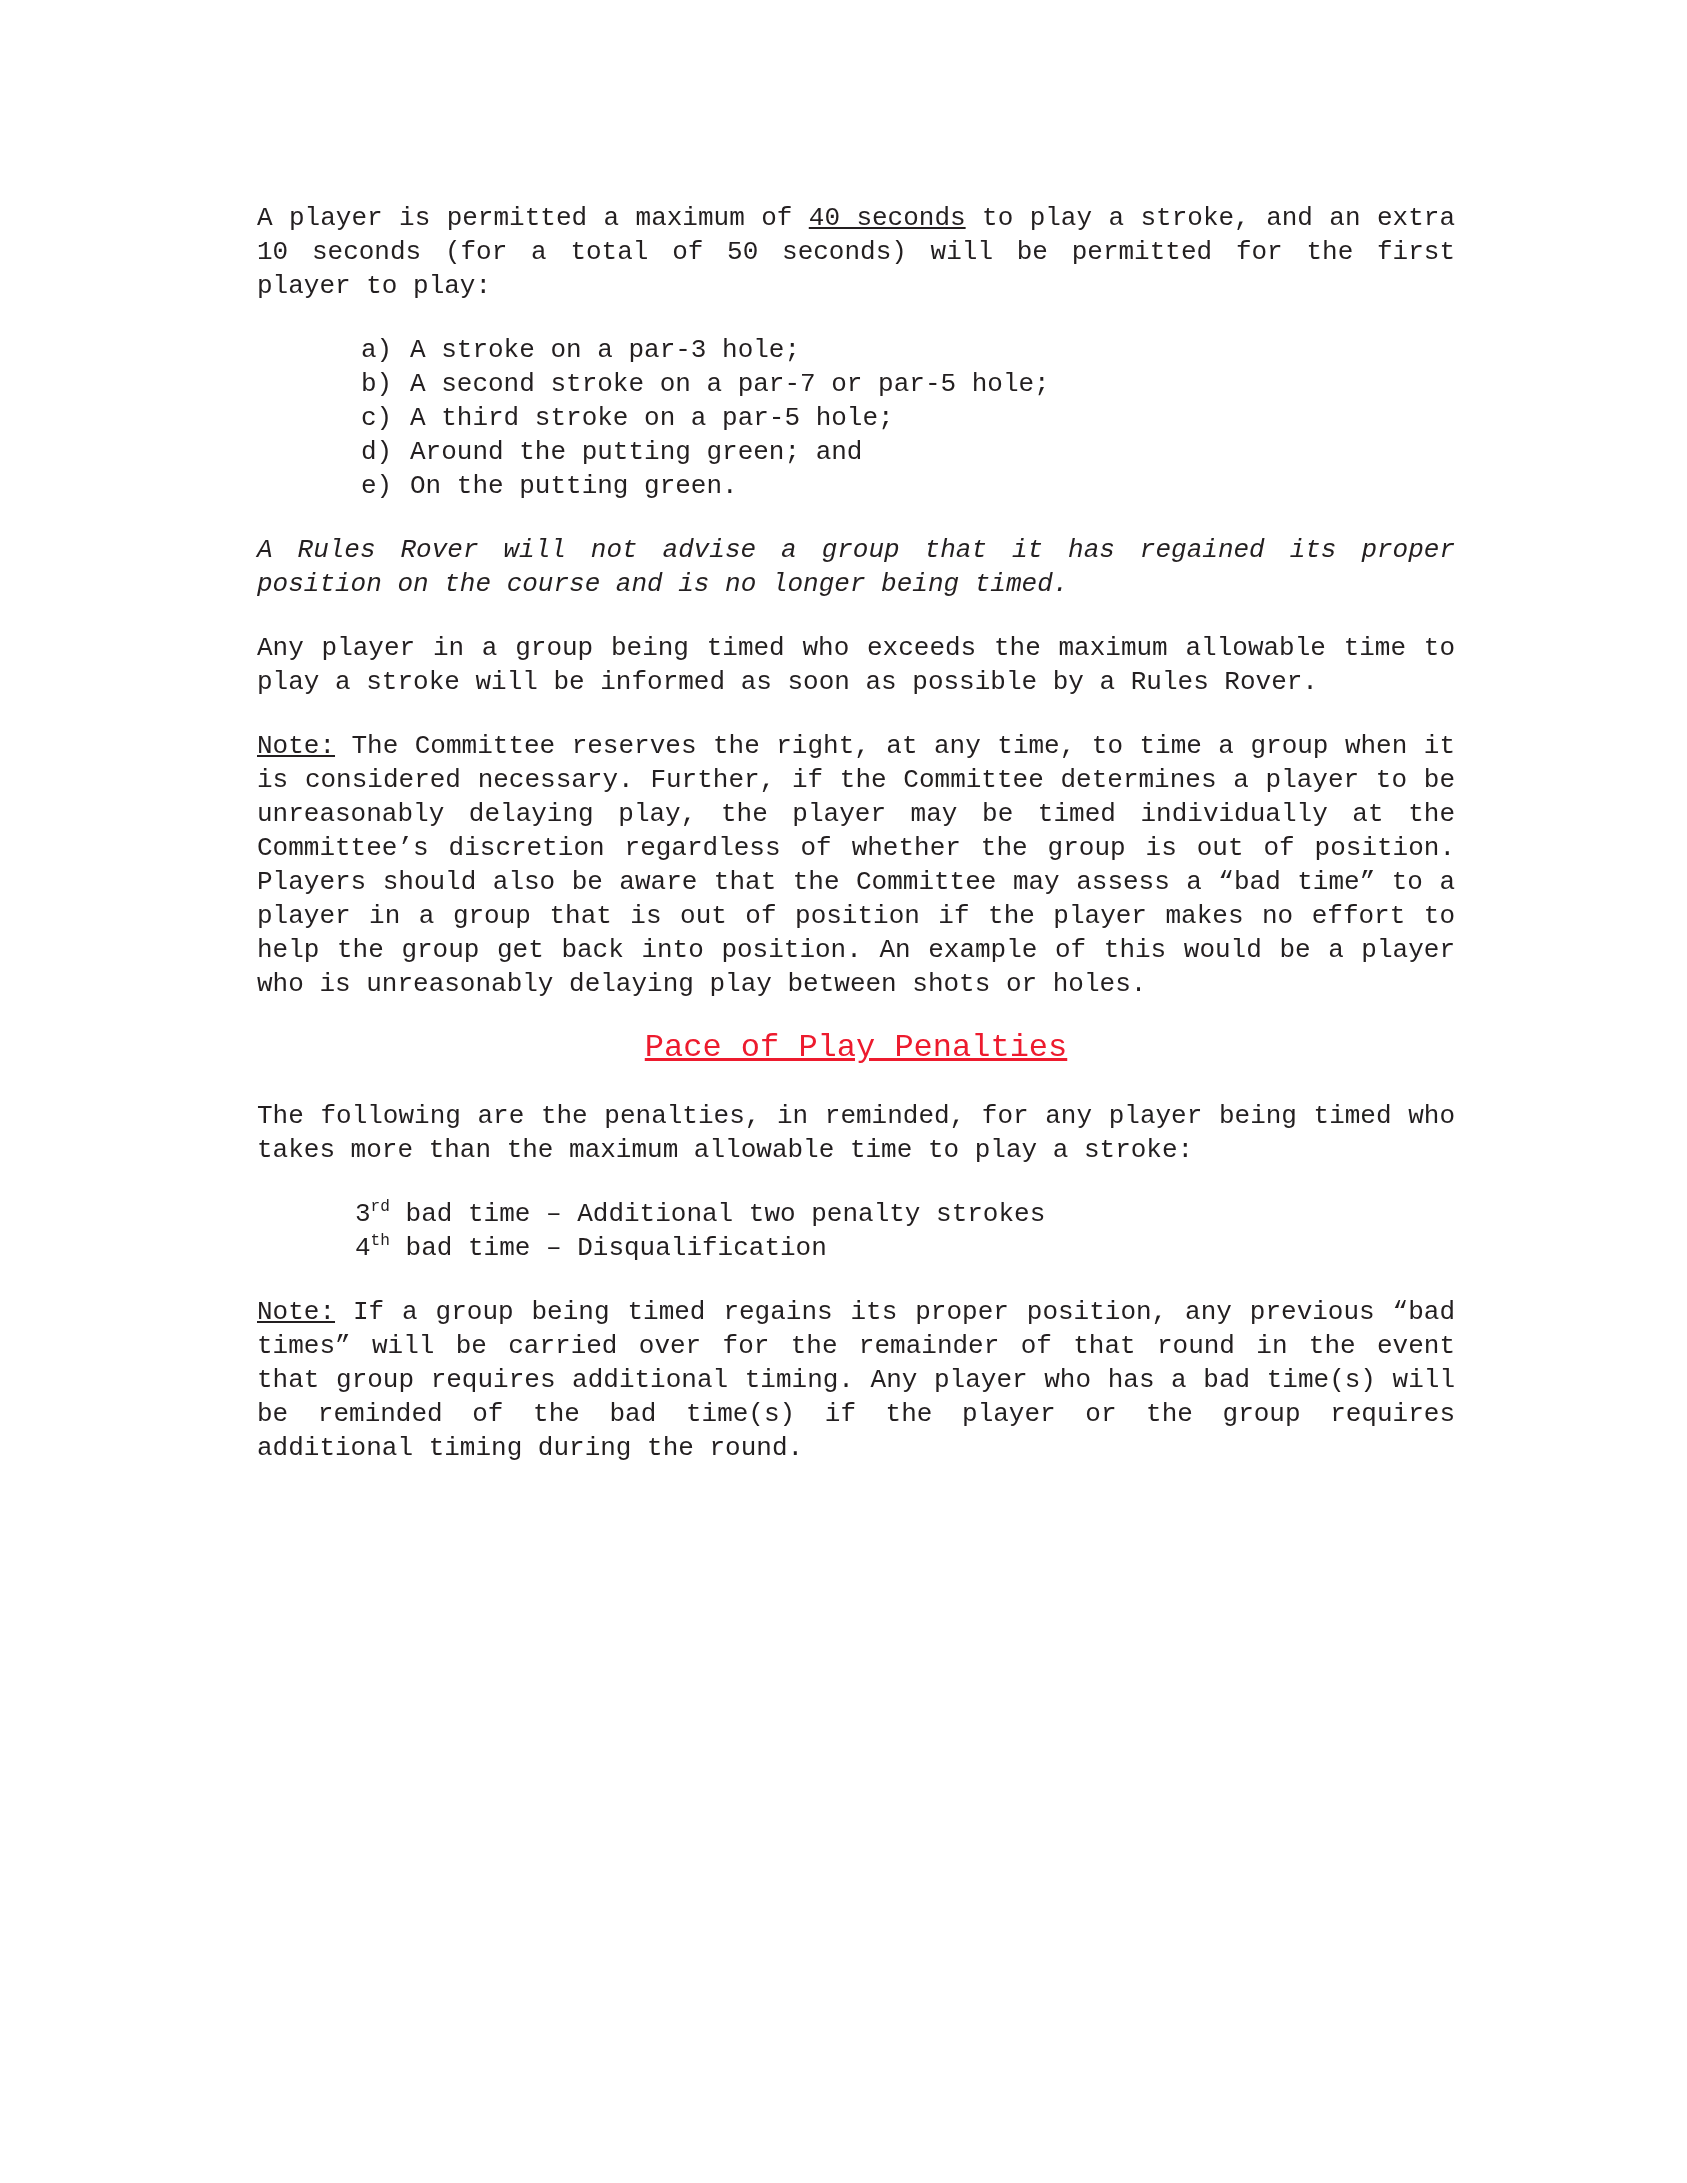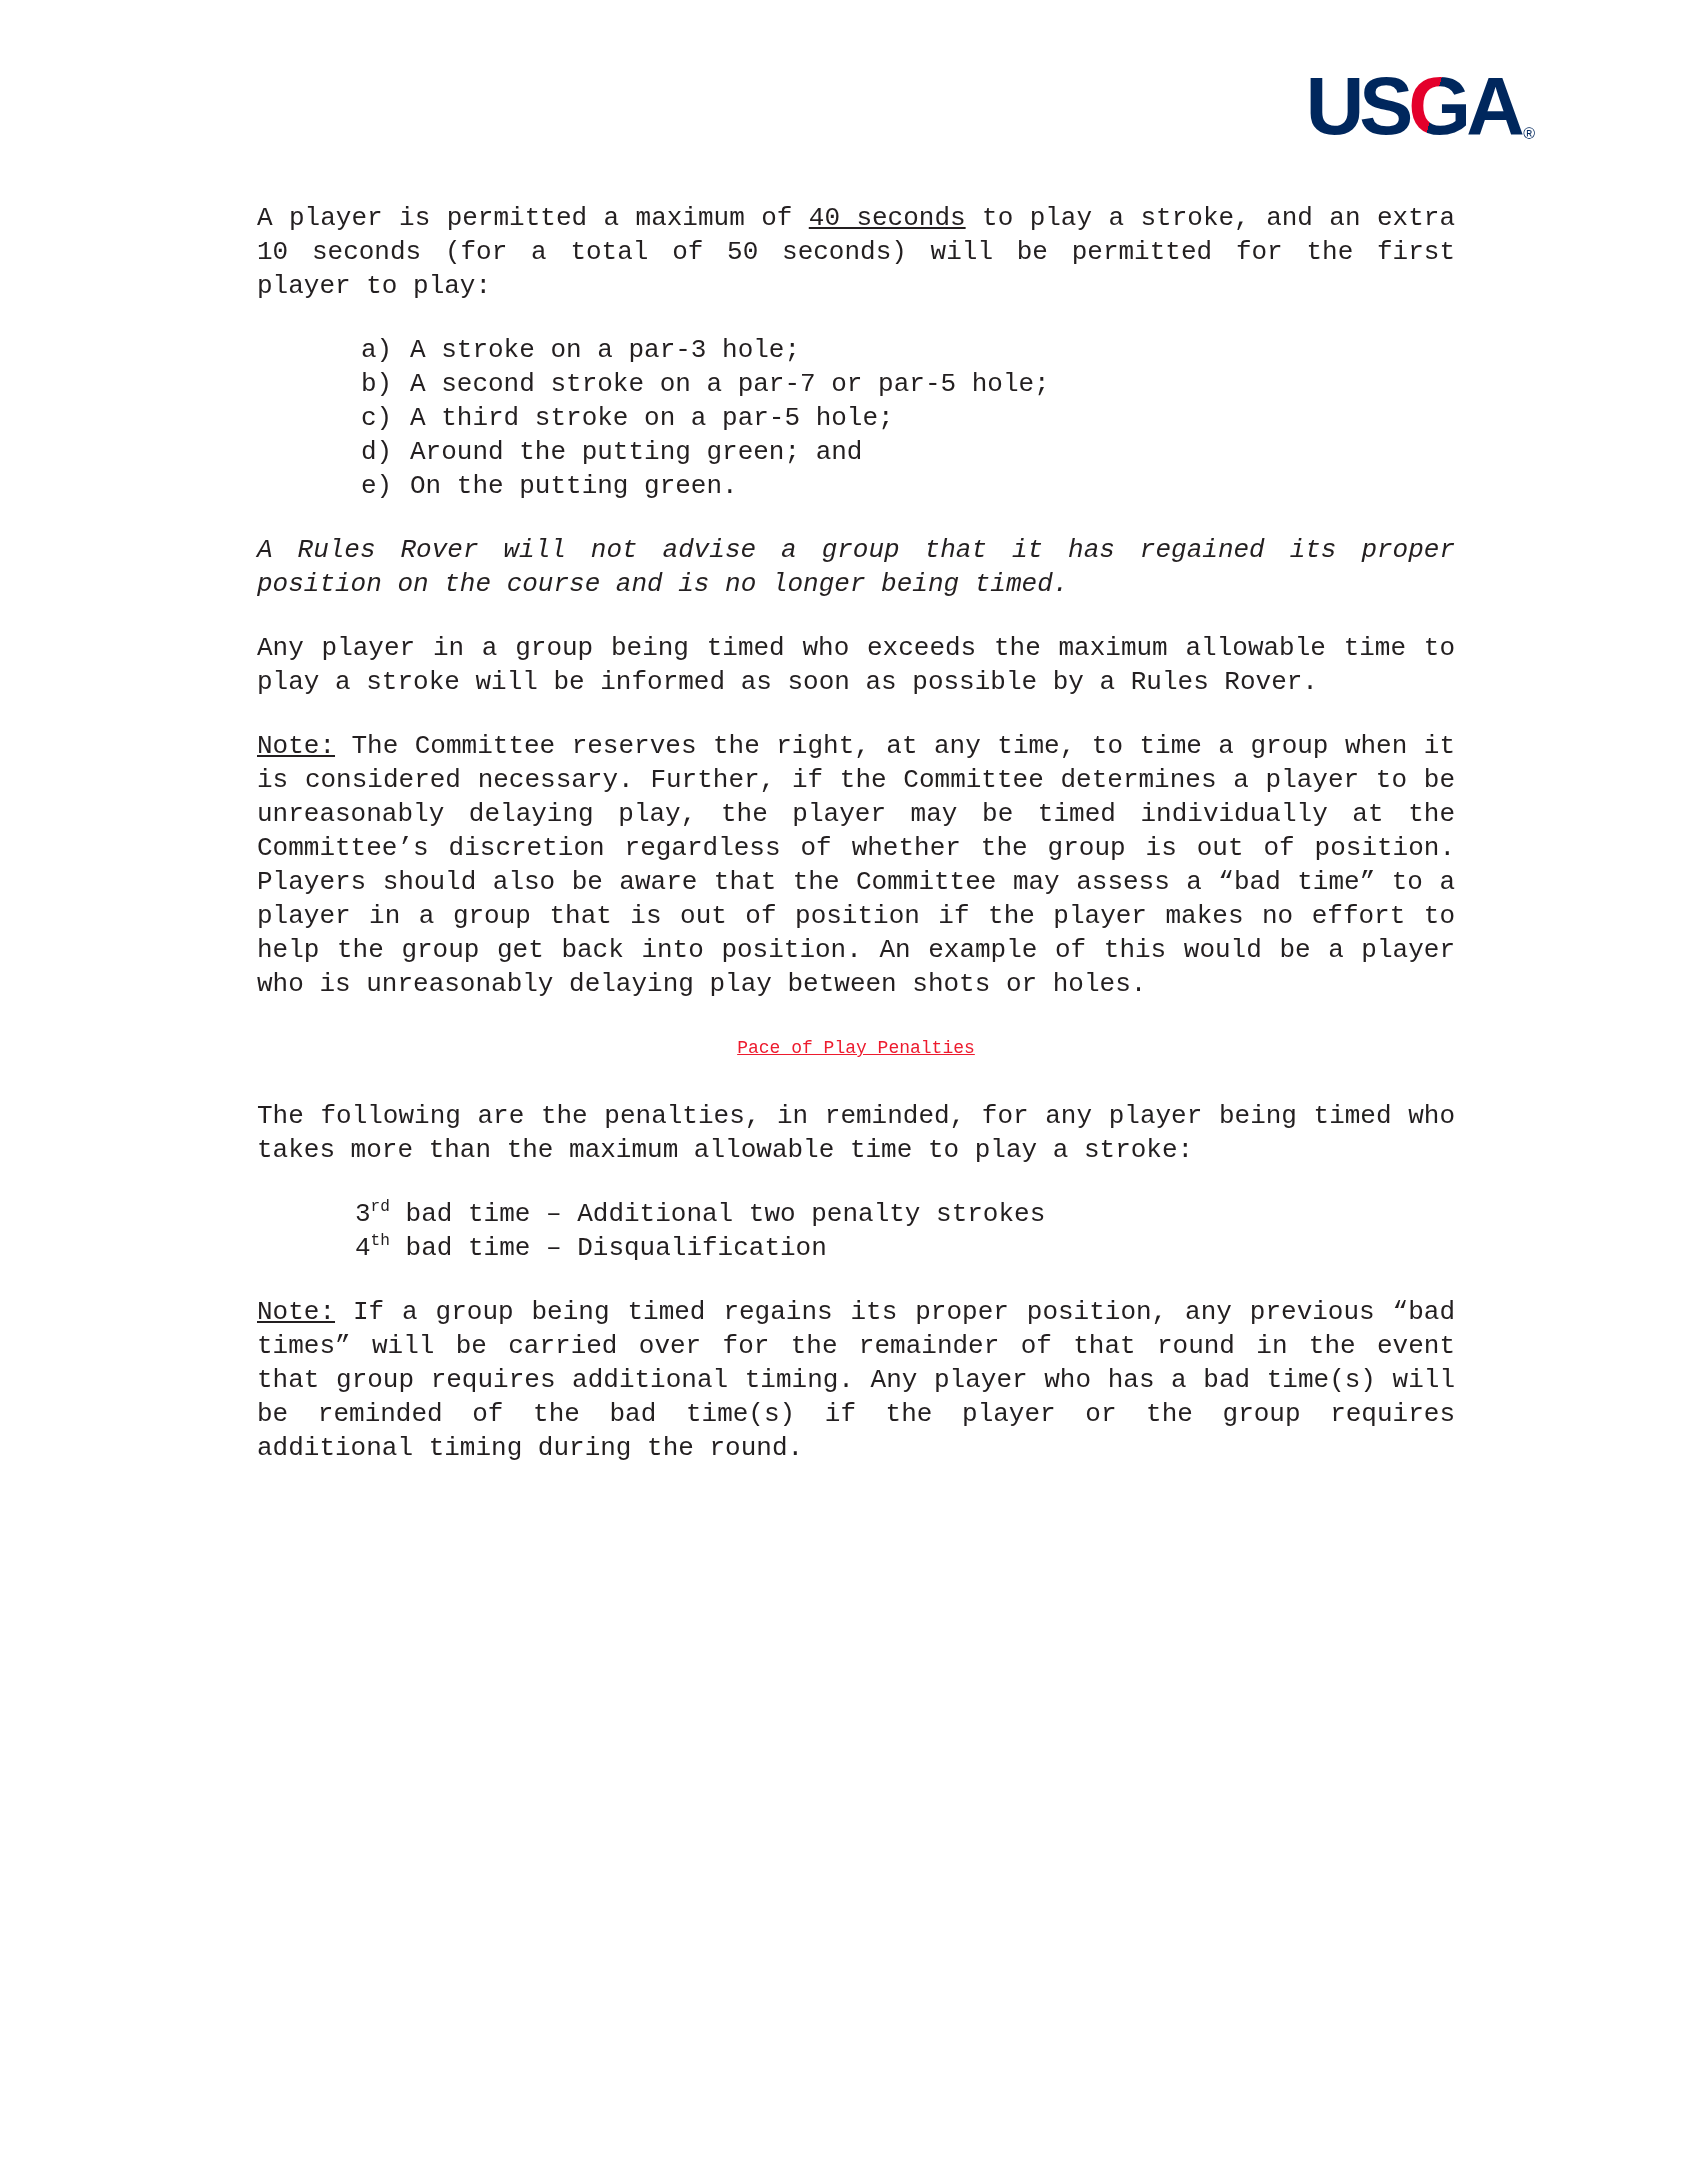--- a/index.html
+++ b/index.html
@@ -77,38 +77,30 @@
   }
   sup {
     font-size: 0.62em;
     vertical-align: super;
     line-height: 0;
   }
   .heading {
     text-align: center;
     color: #ed1b2e;
     text-decoration: underline;
-    font-size: 18px;
+    font-size: 32px;
     font-weight: 400;
     margin: 0 0 34px 0;
   }
 </style>
 </head>
 <body>
 
 <div class="page">
 
-  <div class="logo">
-    <span class="letters">
-        <span>US</span>
-        <span class="g">G</span>
-        <span>A</span>
-      </span>
-    <span class="reg">®</span>
-  </div>
 
   <div class="content">
 
     <p class="para"><span>A player is permitted a maximum of </span><span class="u">40 seconds</span><span> to play a stroke, and an extra 10 seconds (for a total of 50 seconds) will be permitted for the first player to play:</span></p>
 
     <ul class="list">
       <li class="row">
         <span class="lbl">a)</span>
         <span>A stroke on a par-3 hole;</span>
       </li>

